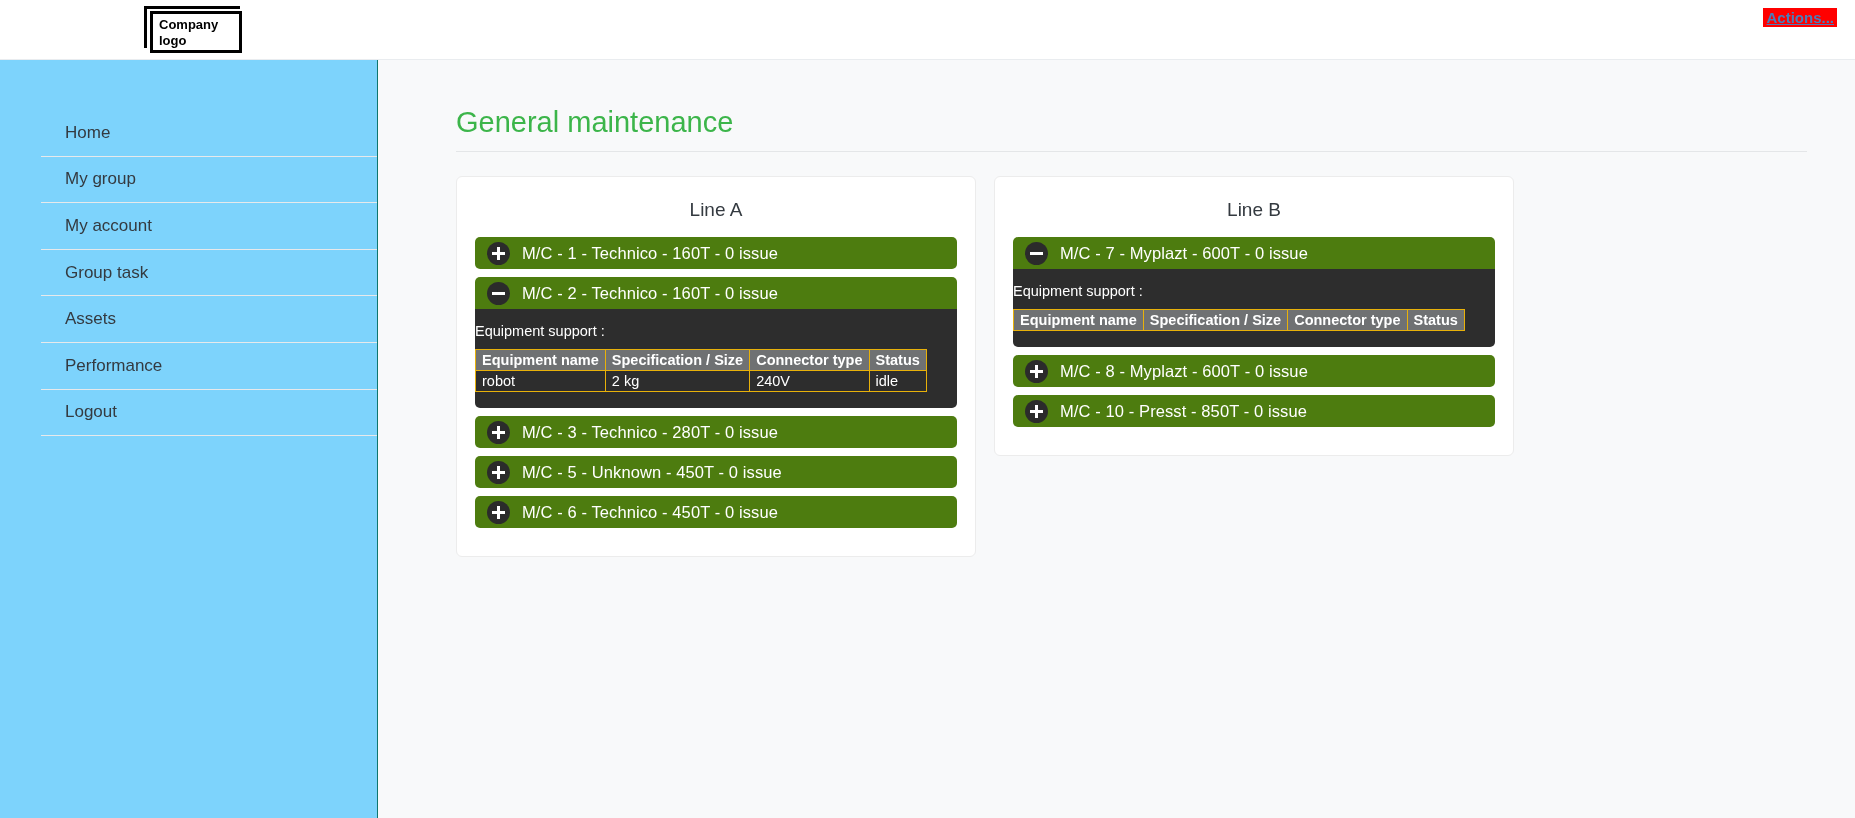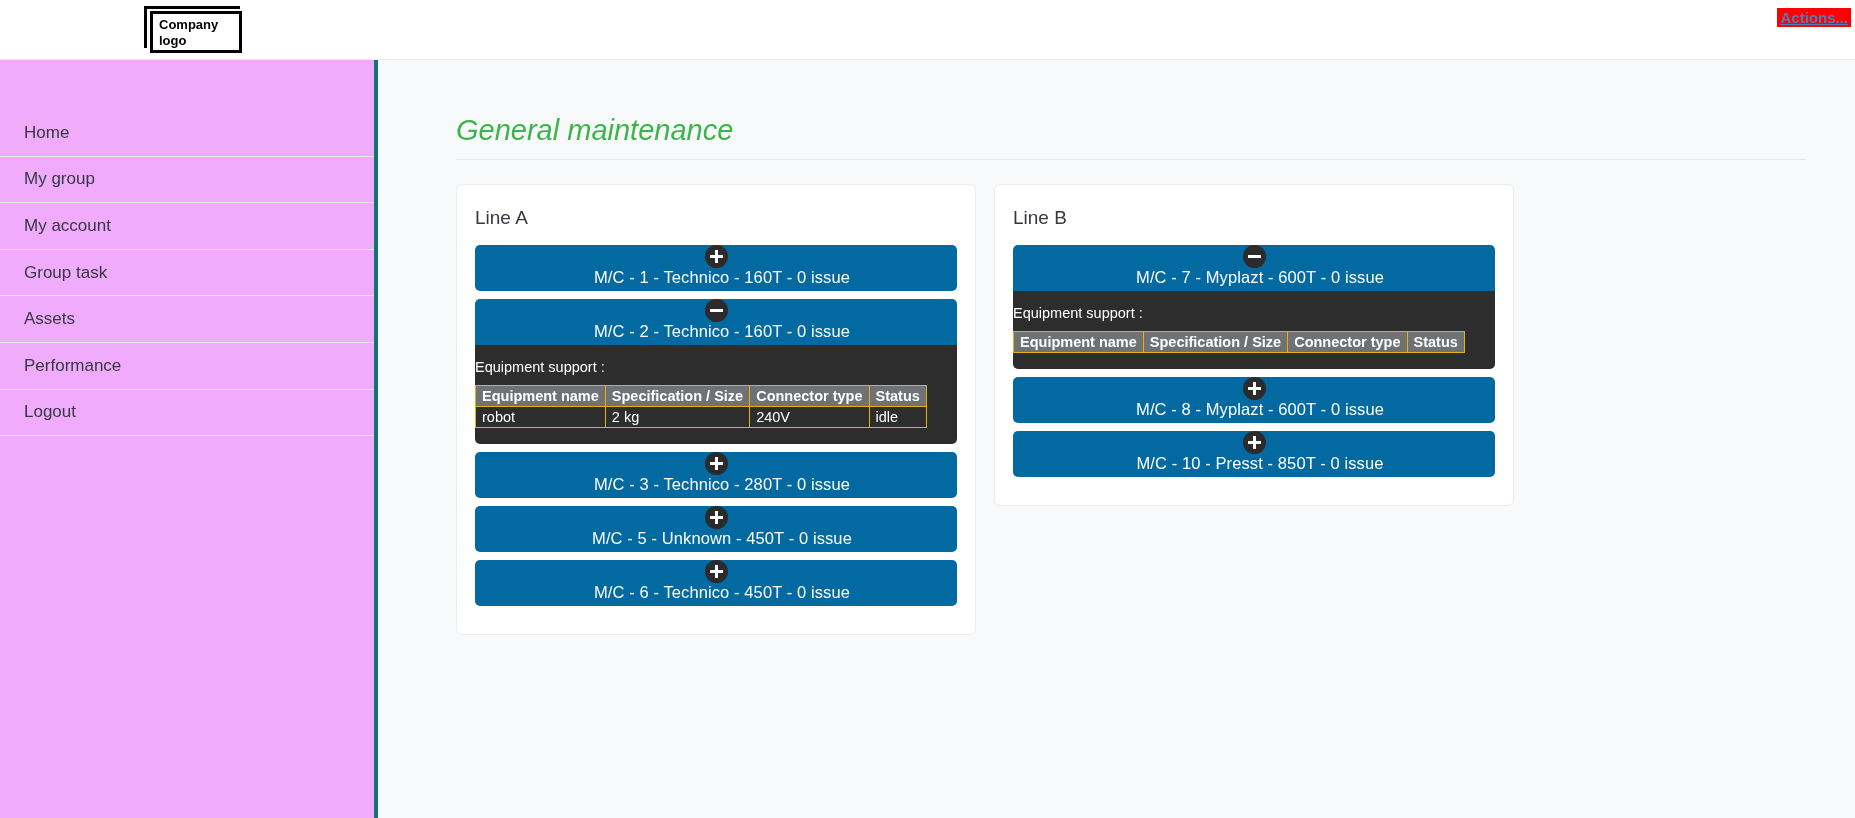--- a/index.html
+++ b/index.html
@@ -39,41 +39,42 @@
     border: 3px solid #000;
     background: #fff;
     font-weight: bold;
     font-size: 13px;
     line-height: 16px;
     color: #000;
     padding: 3px 0 0 6px;
   }
   .actions-link {
     position: absolute;
-    right: 4px;
+    right: 18px;
     top: 8px;
     background: #ff0000;
     padding: 1px 3px;
     font-size: 15px;
     font-weight: bold;
     color: #4a7ebb;
     text-decoration: underline;
     cursor: pointer;
   }
 
   
   .layout { display: flex; height: 758px; }
 
   
   .sidebar {
     width: 378px;
     flex: 0 0 378px;
-    background: #f0abfc;
-    border-right: 4px solid #0f766e;
+    background: #7dd3fc;
+    border-right: 1px solid #0f766e;
     padding-top: 50px;
+    padding-left: 41px;
   }
   .side-item {
     height: 46.6px;
     display: flex;
     align-items: center;
     padding-left: 24px;
     font-size: 17px;
     color: #343a40;
     border-bottom: 1px solid #e7e9eb;
     cursor: pointer;
@@ -84,62 +85,60 @@
   .main {
     flex: 1;
     padding: 42px 48px 0 78px;
     background: #f8f9fa;
     overflow: hidden;
   }
   .page-title {
     font-size: 29px;
     color: #3cb54a;
     font-weight: normal;
-    margin: 12px 0 12px 0;
-    font-style: italic;
+    margin: 4px 0 12px 0;
   }
   .title-rule {
     border: none;
     border-top: 1px solid #e4e6e8;
     margin: 0 0 24px 0;
   }
 
   .cards { display: flex; gap: 18px; align-items: flex-start; }
 
   .line-card {
     background: #ffffff;
     border: 1px solid #ececec;
     border-radius: 6px;
     padding: 22px 18px 20px 18px;
   }
   .line-card.a { width: 520px; }
   .line-card.b { width: 520px; }
 
   .line-title {
-    text-align: left;
+    text-align: center;
     font-size: 19px;
     color: #343a40;
     margin: 0 0 16px 0;
     font-weight: normal;
   }
 
   .mc-group { margin-bottom: 8px; }
 
   .mc-bar {
-    background: #0369a1;
+    background: #4d7c0f;
     color: #ffffff;
     border-radius: 5px;
-    height: 46px;
+    height: 32px;
     display: flex;
     align-items: center;
     padding-left: 12px;
     font-size: 16.5px;
     cursor: pointer;
     white-space: nowrap;
-    flex-direction: column;
   }
   .mc-group.expanded .mc-bar {
     border-radius: 5px 5px 0 0;
   }
   .toggle-icon {
     width: 23px; height: 23px;
     border-radius: 50%;
     background: #2b2b2b;
     margin-right: 12px;
     flex: 0 0 23px;

